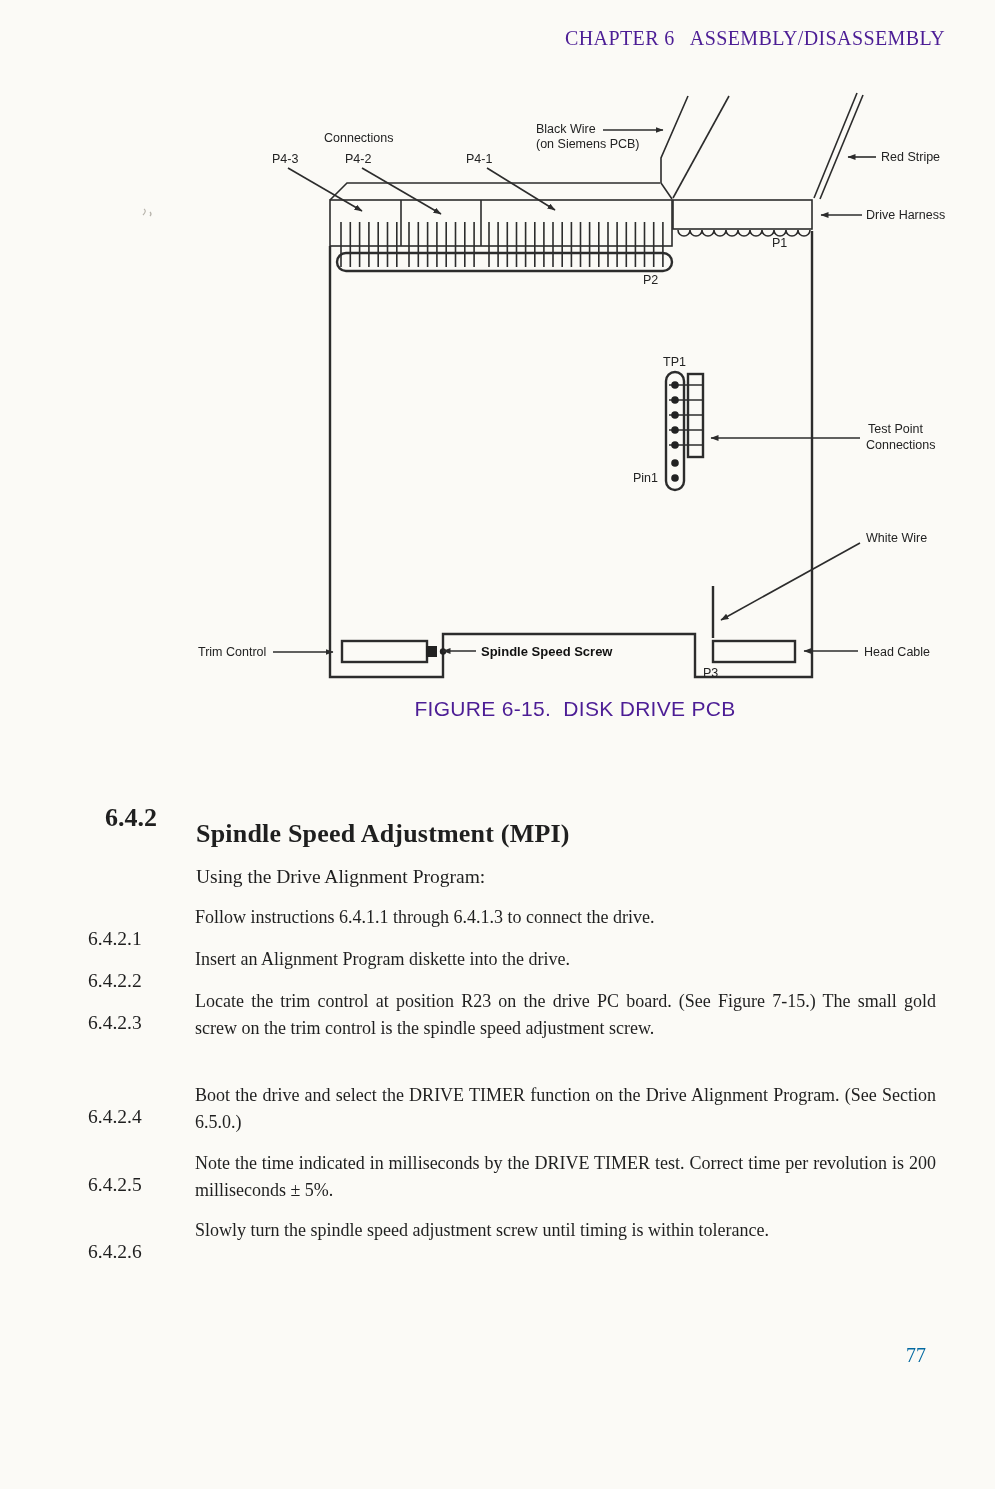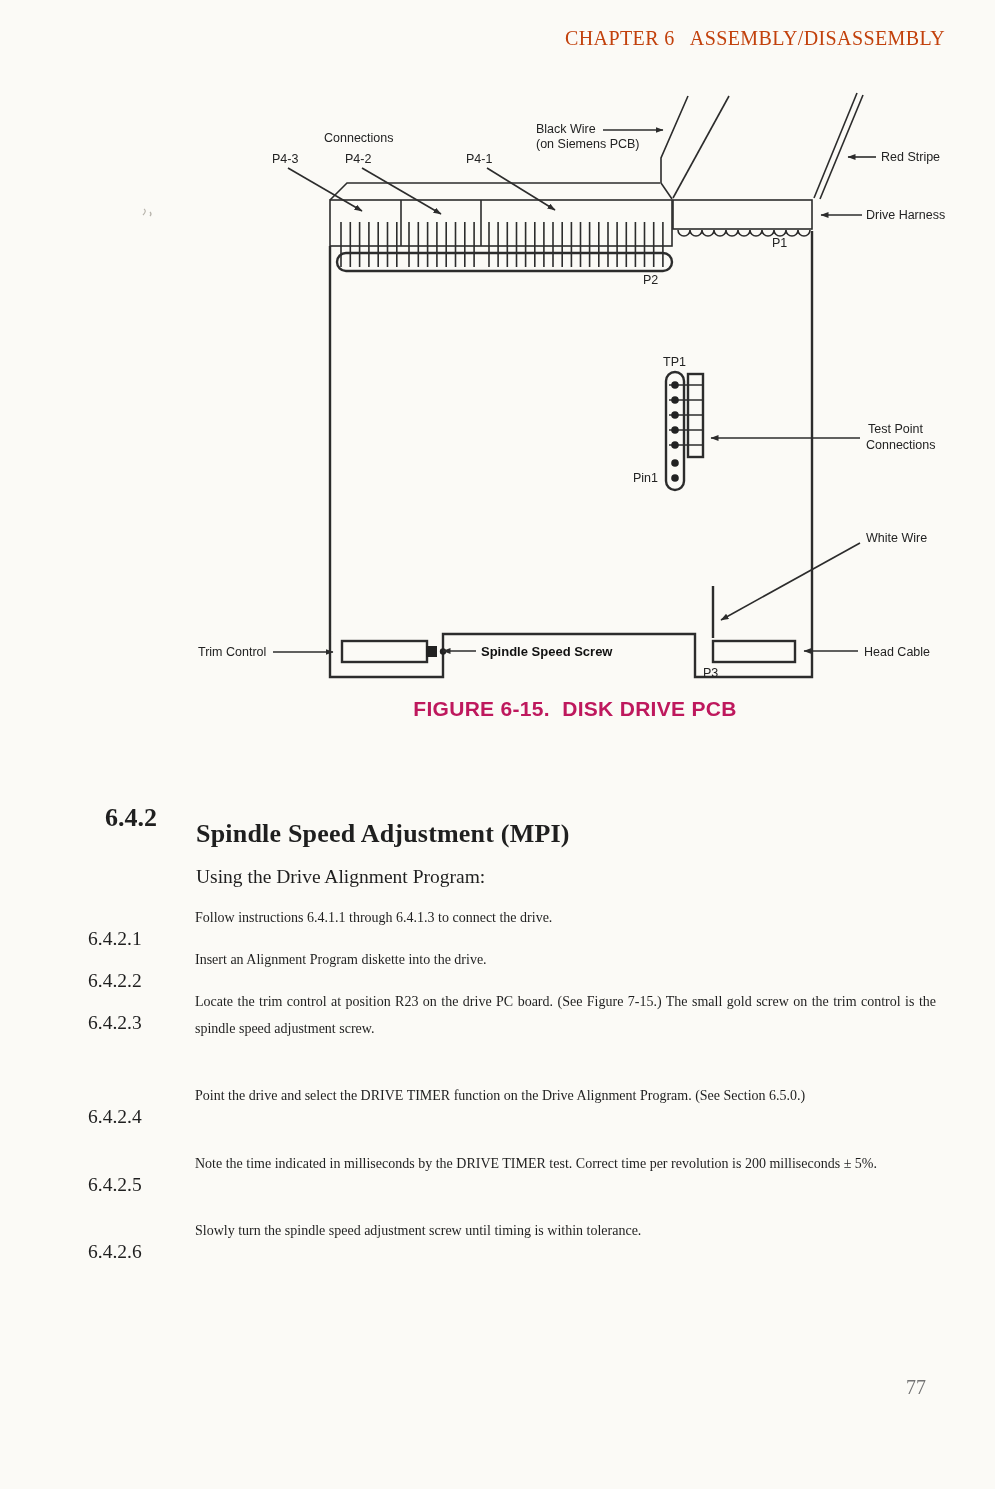--- a/index.html
+++ b/index.html
@@ -4,52 +4,52 @@
 <style>
   html,body{margin:0;padding:0;background:#e8e6e1;}
   .page{
     position:relative;width:995px;height:1489px;margin:0 auto;
     background:#fbfaf6;color:#1f1f1f;overflow:hidden;
     font-family:"Liberation Serif", serif;
   }
   .abs{position:absolute;}
   .header{
     top:27px;right:50px;font-size:20px;letter-spacing:.4px;
-    white-space:pre;color:#c2410c;
+    white-space:pre;color:#4c1d95;
   }
   svg.fig{top:0;left:0;}
   svg.fig line, svg.fig path, svg.fig rect, svg.fig polyline{
     stroke:#2c2c2c;fill:none;stroke-width:1.6;
   }
   svg.fig .thick{stroke-width:2.4;}
   svg.fig .pin{stroke-width:2;}
   svg.fig .arrow{stroke-width:1.3;}
   svg.fig .filled{fill:#222;stroke:none;}
   svg.fig text{
     font-family:"Liberation Sans", sans-serif;font-size:12.5px;fill:#232323;
     stroke:none;
   }
   svg.fig text.lblbold{font-weight:bold;font-size:13px;fill:#111;}
   svg.fig .artifact{stroke:#9a958c;stroke-width:1.2;opacity:.7;}
   .caption{
     top:697px;left:575px;transform:translateX(-50%);
-    font-family:"Liberation Sans", sans-serif;font-weight:bold;
-    font-size:21px;letter-spacing:.3px;white-space:pre;color:#be185d;text-align:center;
+    font-family:"Liberation Sans", sans-serif;font-weight:normal;
+    font-size:21px;letter-spacing:.3px;white-space:pre;color:#4c1d95;text-align:center;
   }
   .sec-head{top:803px;left:0;width:995px;height:34px;}
   .sec-num{position:absolute;left:97px;top:0;font-weight:bold;font-size:26px;margin-left:8px;}
   .sec-title{position:absolute;left:196px;top:16px;font-weight:bold;font-size:26px;letter-spacing:.2px;}
   .intro{top:866px;left:196px;font-size:19.5px;}
   .item{position:absolute;left:0;width:995px;}
   .item-num{position:absolute;left:88px;top:0;font-size:19.5px;margin-top:24px;}
   .item-text{
     position:absolute;left:195px;top:0;width:741px;
-    font-size:14px;line-height:27px;text-align:justify;
-  }
-  .pageno{top:1376px;left:906px;font-size:20px;color:#737373;}
+    font-size:18px;line-height:27px;text-align:justify;
+  }
+  .pageno{top:1344px;left:906px;font-size:20px;color:#0369a1;}
 </style>
 </head>
 <body>
 
 <div class="page">
 
   <div class="abs header">CHAPTER 6   ASSEMBLY/DISASSEMBLY</div>
 
   <svg class="abs fig" width="995" height="780" viewBox="0 0 995 780">
     <defs>
@@ -206,21 +206,21 @@
   <div class="item" style="top:946px">
     <div class="item-num">6.4.2.2</div>
     <div class="item-text">Insert an Alignment Program diskette into the drive.</div>
   </div>
   <div class="item" style="top:988px">
     <div class="item-num">6.4.2.3</div>
     <div class="item-text">Locate the trim control at position R23 on the drive PC board. (See Figure 7-15.) The small gold screw on the trim control is the spindle speed adjustment screw.</div>
   </div>
   <div class="item" style="top:1082px">
     <div class="item-num">6.4.2.4</div>
-    <div class="item-text">Point the drive and select the DRIVE TIMER function on the Drive Alignment Program. (See Section 6.5.0.)</div>
+    <div class="item-text">Boot the drive and select the DRIVE TIMER function on the Drive Alignment Program. (See Section 6.5.0.)</div>
   </div>
   <div class="item" style="top:1150px">
     <div class="item-num">6.4.2.5</div>
     <div class="item-text">Note the time indicated in milliseconds by the DRIVE TIMER test. Correct time per revolution is 200 milliseconds ± 5%.</div>
   </div>
   <div class="item" style="top:1217px">
     <div class="item-num">6.4.2.6</div>
     <div class="item-text">Slowly turn the spindle speed adjustment screw until timing is within tolerance.</div>
   </div>
 

